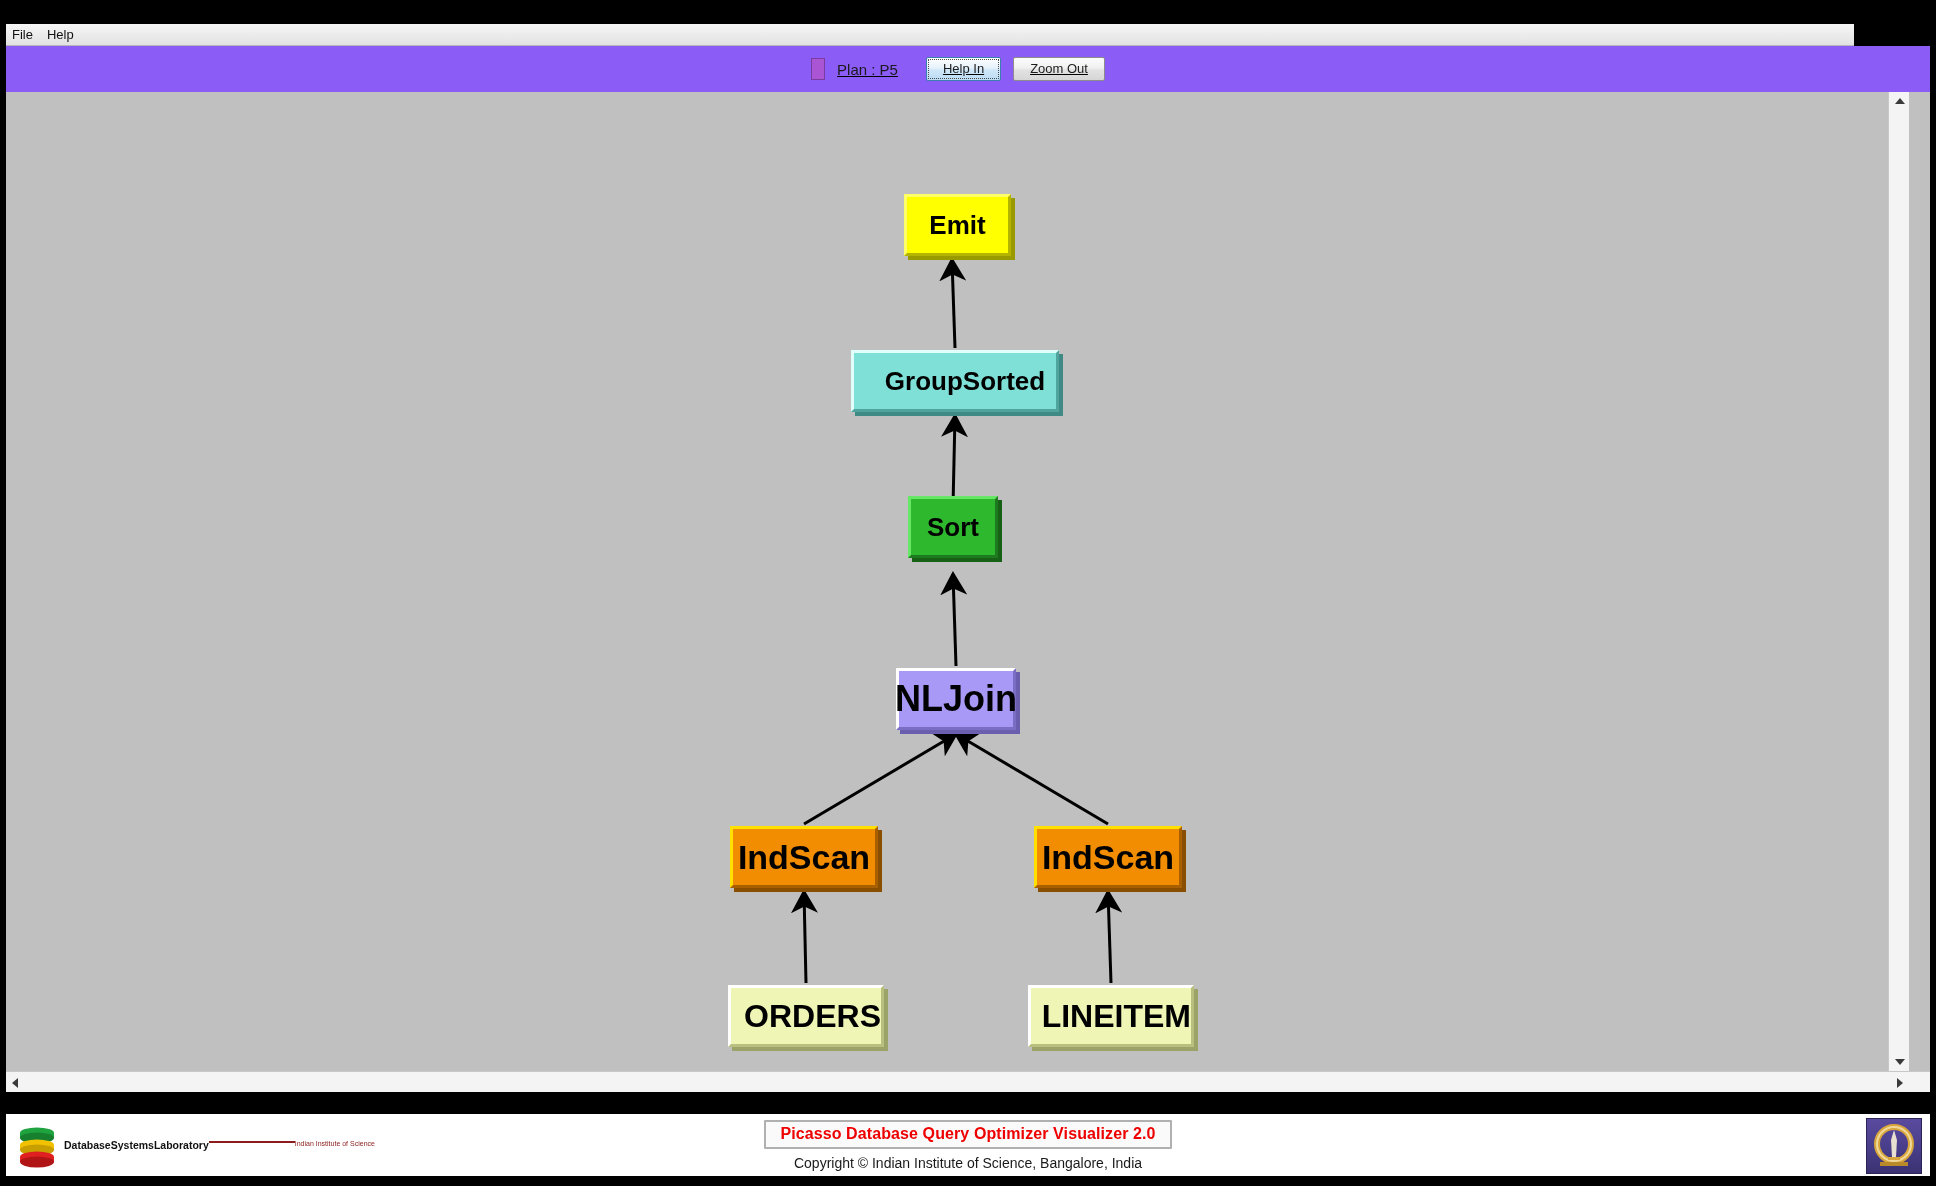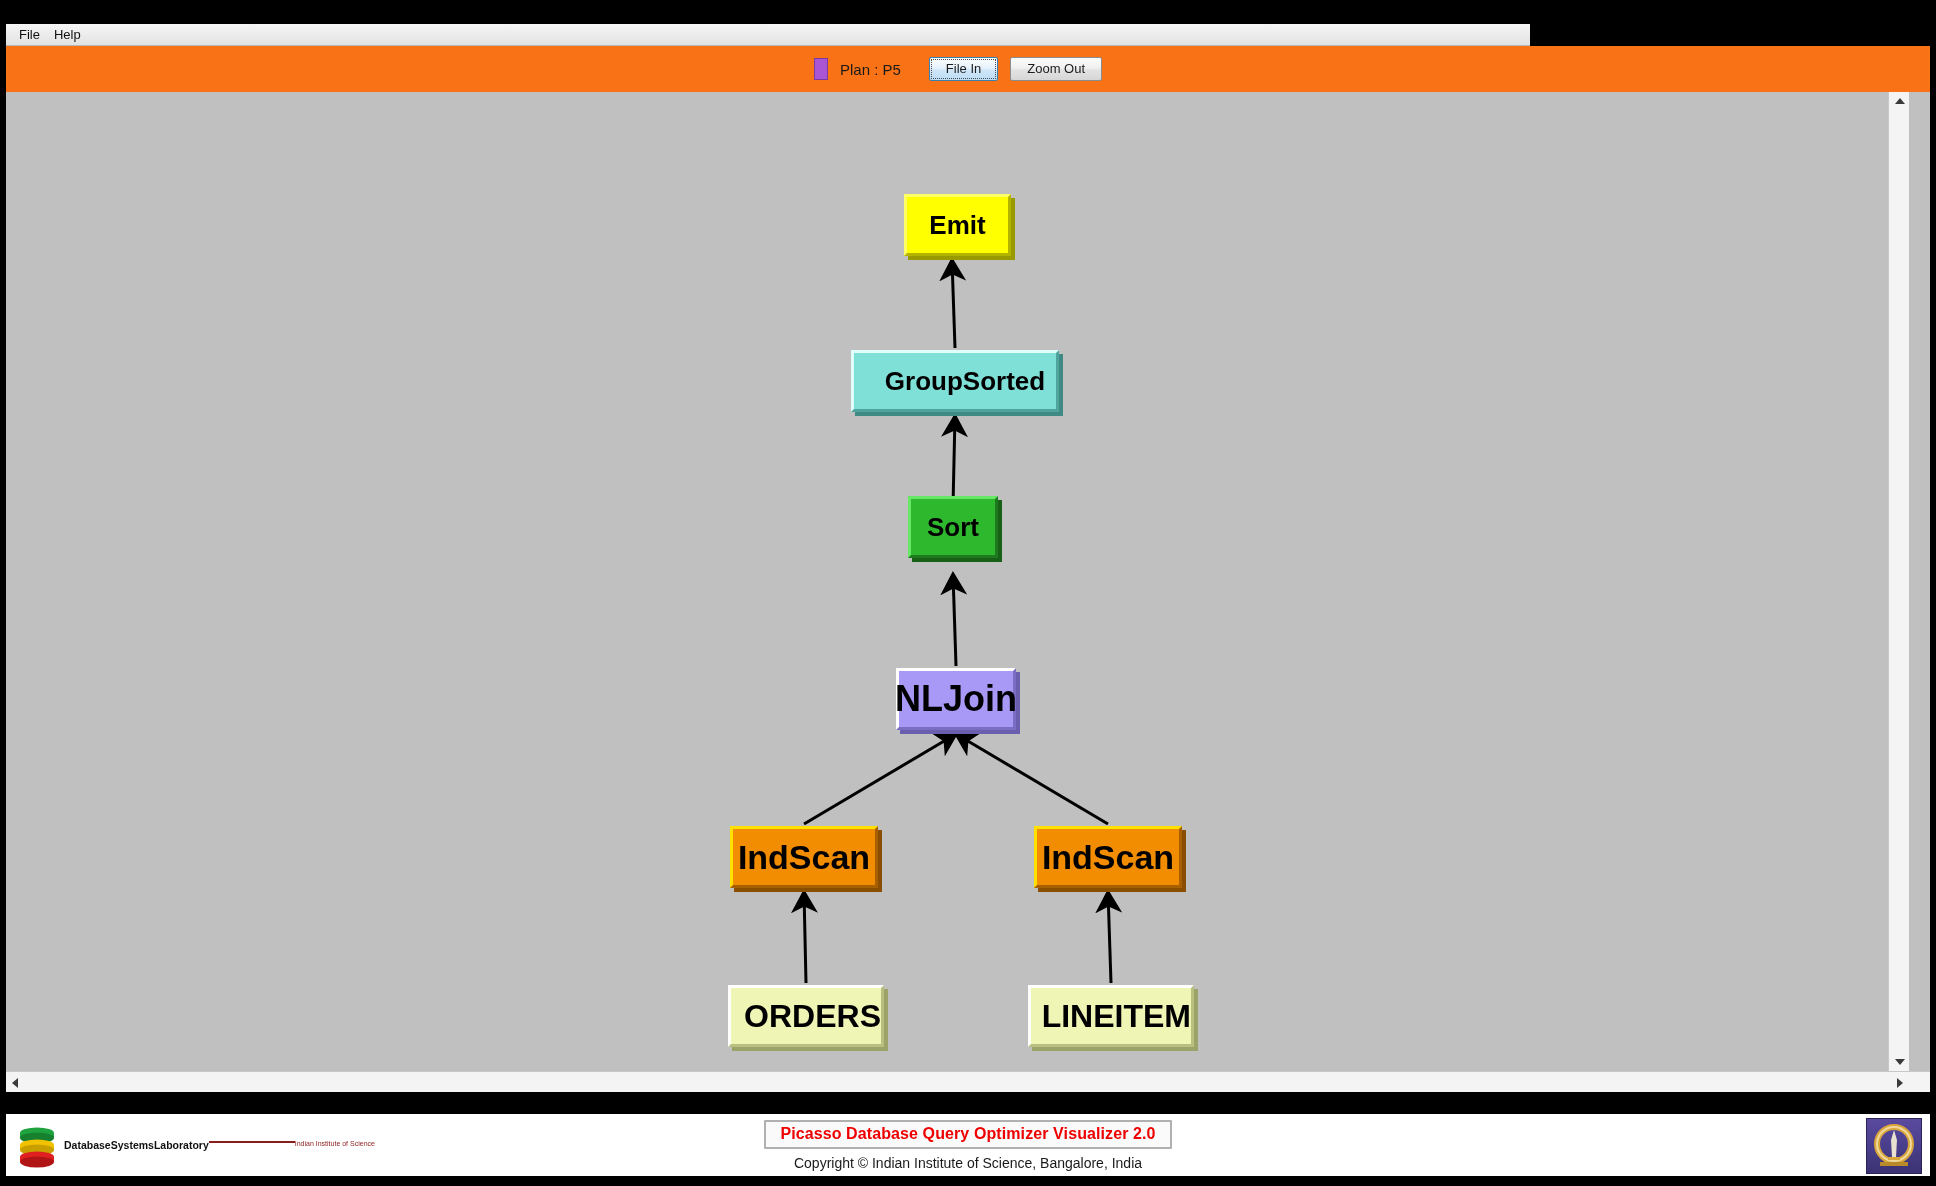--- a/index.html
+++ b/index.html
@@ -18,42 +18,42 @@
   
   .titlebar {
     position: absolute; left: 0; top: 0;
     width: 1936px; height: 22px;
     background: #000000;
   }
 
   
   .menubar {
     position: absolute; left: 6px; top: 24px;
-    width: 1524px; height: 22px;
+    width: 1848px; height: 22px;
     background: linear-gradient(to bottom, #f6f6f6 0%, #eaeaea 60%, #e2e2e2 100%);
     border-bottom: 1px solid #b8b8b8;
     display: flex; align-items: center;
-    padding-left: 7px;
     box-sizing: border-box;
   }
   .menu-item {
     font-size: 13px; color: #101010;
     padding: 2px 8px 2px 6px;
     line-height: 16px;
     cursor: default;
     white-space: nowrap;
   }
 
   
   .toolbar {
     position: absolute; left: 6px; top: 46px;
     width: 1924px; height: 46px;
-    background: #f97316;
-    display: flex; align-items: center; justify-content: center;
-    box-sizing: border-box;
+    background: #8b5cf6;
+    display: flex; align-items: center; justify-content: center;
+    box-sizing: border-box;
+    text-decoration: underline;
   }
   .toolbar-inner {
     display: flex; align-items: center; gap: 12px;
     margin-left: -20px;
   }
   .plan-swatch {
     width: 12px; height: 20px;
     background: #aa55d4;
     border: 1px solid #7a3aa0;
   }
@@ -266,21 +266,21 @@
 
   <div class="menubar">
     <div class="menu-item">File</div>
     <div class="menu-item">Help</div>
   </div>
 
   <div class="toolbar">
     <div class="toolbar-inner">
       <div class="plan-swatch"></div>
       <div class="plan-label">Plan : P5</div>
-      <button class="tb-btn focused">File In</button>
+      <button class="tb-btn focused">Help In</button>
       <button class="tb-btn">Zoom Out</button>
     </div>
   </div>
 
   <div class="canvas-wrap">
     <div class="canvas" id="canvas">
 
       <svg class="edges" id="edge-layer" viewBox="0 0 1903 979" preserveAspectRatio="none">
         <defs>
           <marker id="arrowhead" markerWidth="8" markerHeight="9" refX="7" refY="4.5" orient="auto" markerUnits="strokeWidth">

